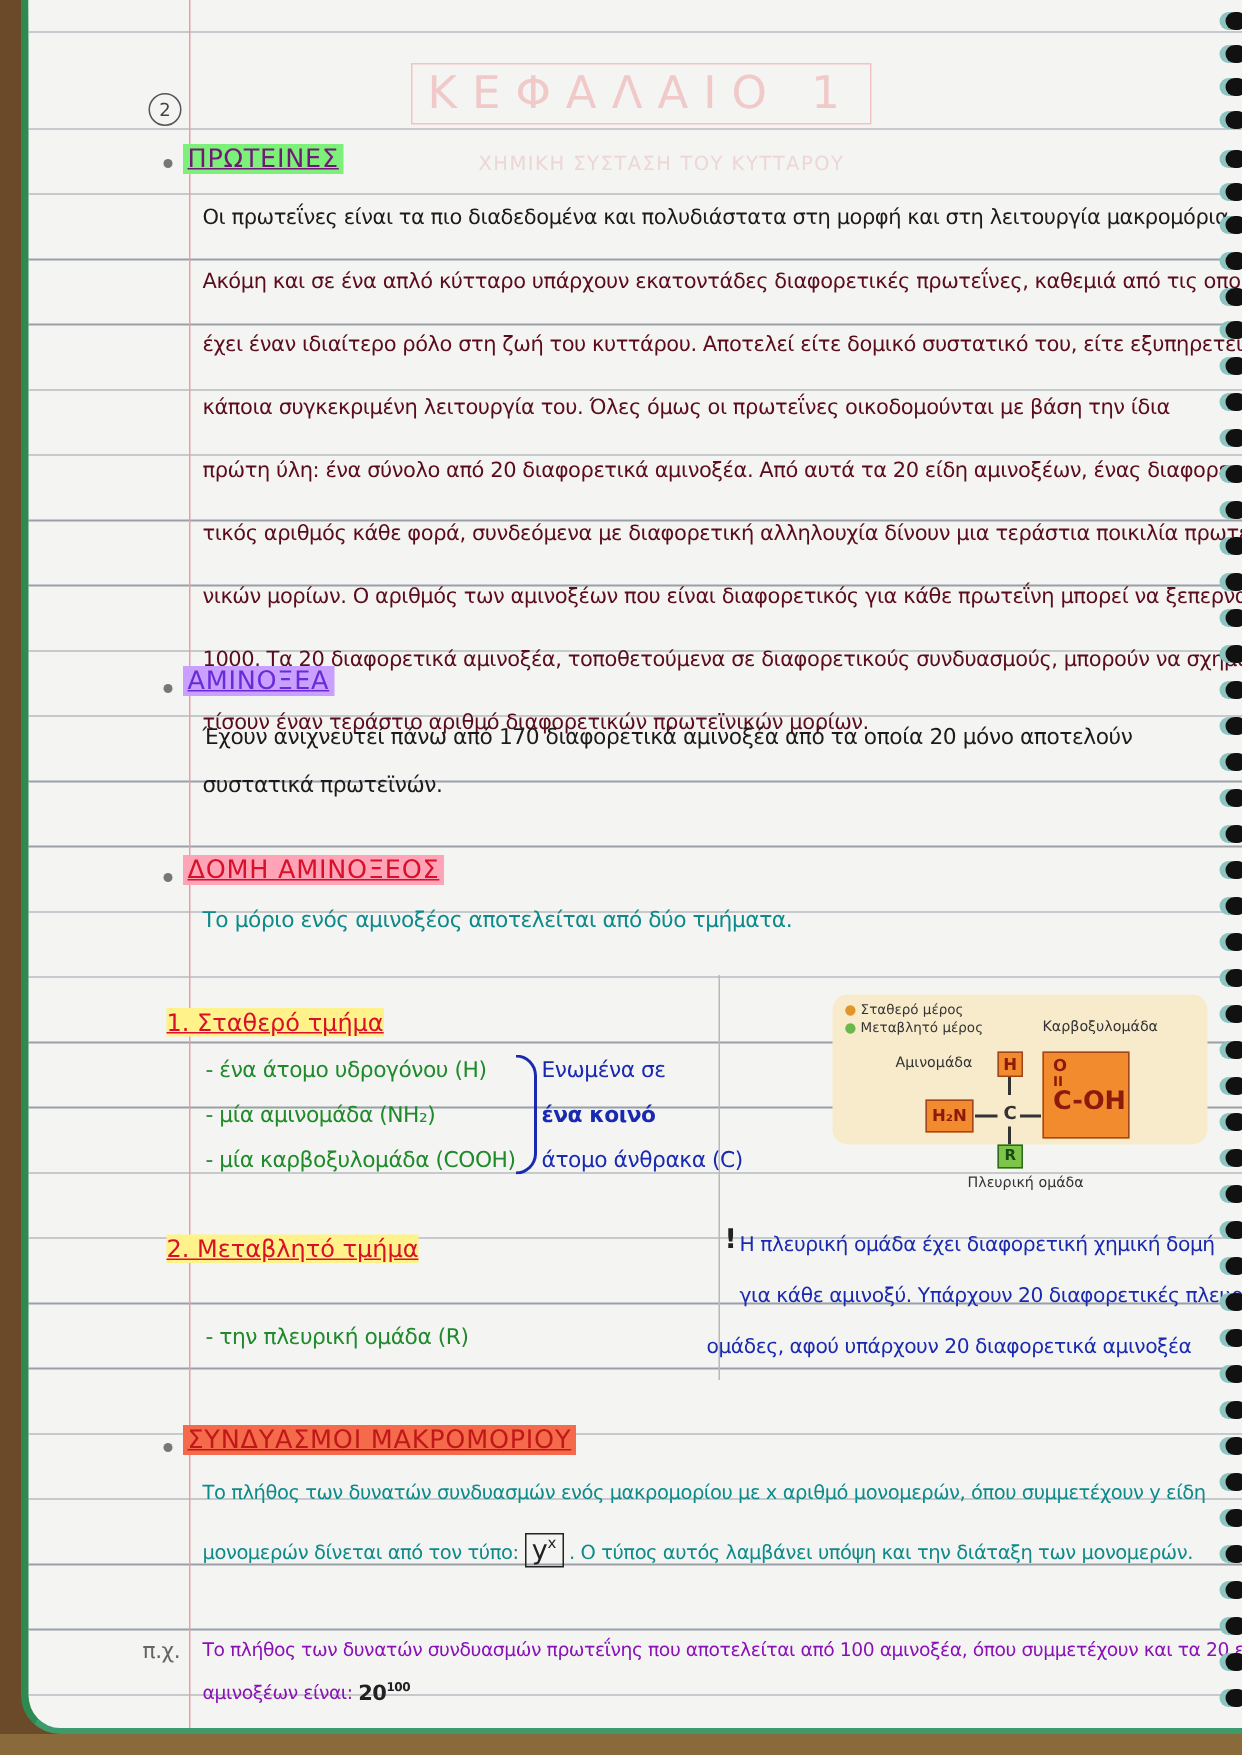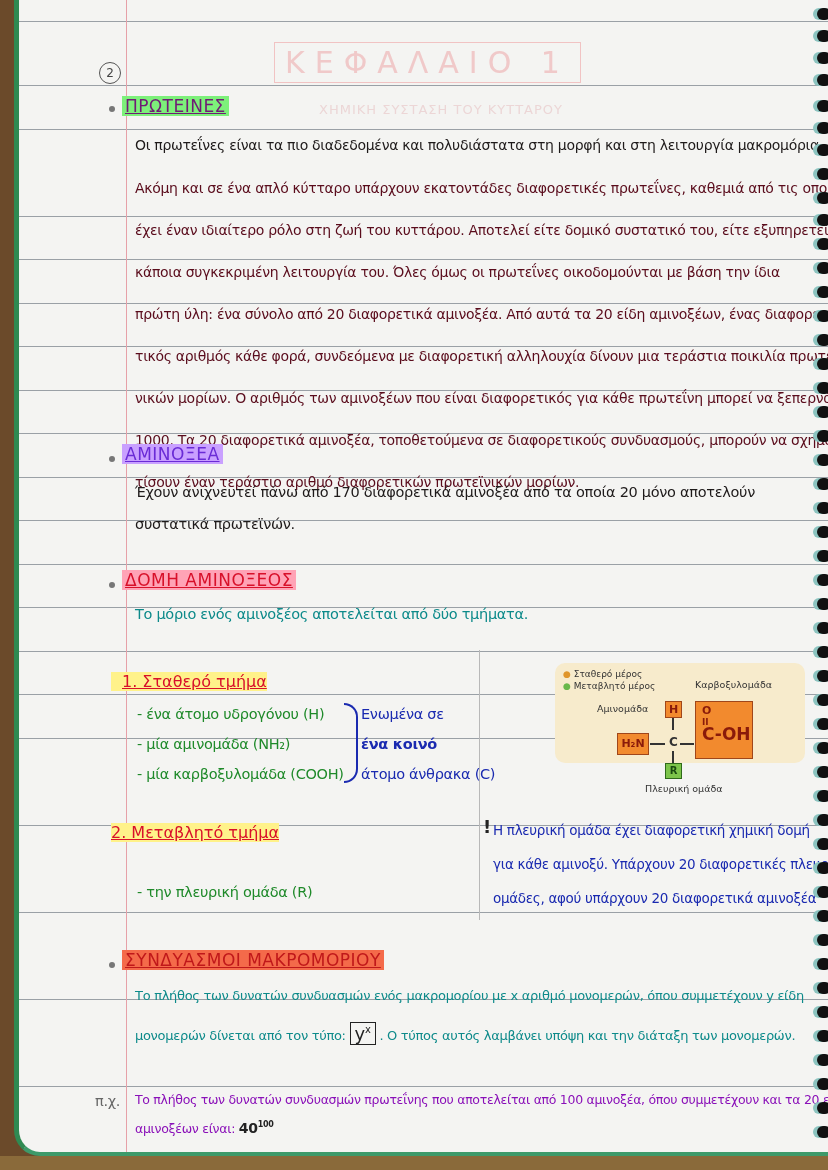--- a/index.html
+++ b/index.html
@@ -63,21 +63,21 @@
   <div class="abs h-title t-purple" style="left:103px;top:444px;">ΑΜΙΝΟΞΕΑ</div>
   <div class="abs hand black" style="left:116px;top:484px;">Έχουν ανιχνευτεί πάνω από 170 διαφορετικά αμινοξέα από τα οποία 20 μόνο αποτελούν</div>
   <div class="abs hand black" style="left:116px;top:516px;">συστατικά πρωτεϊνών.</div>
 
   <div class="abs bullet" style="left:90px;top:582px;"></div>
   <div class="abs h-title t-red" style="left:103px;top:570px;">ΔΟΜΗ ΑΜΙΝΟΞΕΟΣ</div>
   <div class="abs hand teal" style="left:116px;top:606px;">Το μόριο ενός αμινοξέος αποτελείται από δύο τμήματα.</div>
 
   <div class="vline" style="left:460px;top:650px;height:270px;"></div>
 
-  <div class="abs sub-title hl-yellow" style="left:92px;top:672px;color:#d8102a;padding-left:11px;">1. Σταθερό τμήμα</div>
+  <div class="abs sub-title hl-yellow" style="left:92px;top:672px;color:#d8102a;">1. Σταθερό τμήμα</div>
   <div class="abs hand green" style="left:118px;top:706px;">- ένα άτομο υδρογόνου (H)</div>
   <div class="abs hand green" style="left:118px;top:736px;">- μία αμινομάδα (NH₂)</div>
   <div class="abs hand green" style="left:118px;top:766px;">- μία καρβοξυλομάδα (COOH)</div>
   <div class="brace"></div>
   <div class="abs hand blue" style="left:342px;top:706px;">Ενωμένα σε</div>
   <div class="abs hand blue" style="left:342px;top:736px;font-weight:bold;">ένα κοινό</div>
   <div class="abs hand blue" style="left:342px;top:766px;">άτομο άνθρακα (C)</div>
 
   <div class="diagram">
     <div class="abs" style="left:8px;top:6px;"><span style="color:#e0962a;">●</span> <span>Σταθερό μέρος</span></div>
@@ -99,36 +99,36 @@
     <div class="gbox" style="left:110px;top:100px;width:15px;height:14px;font-size:10px;line-height:14px;">R</div>
     <div class="abs" style="left:90px;top:120px;font-size:9.5px;">Πλευρική ομάδα</div>
   </div>
 
   <div class="abs sub-title hl-yellow" style="left:92px;top:823px;color:#d8102a;">2. Μεταβλητό τμήμα</div>
   <div class="abs hand green" style="left:118px;top:884px;text-align:center;">- την πλευρική ομάδα (R)</div>
 
   <div class="abs" style="left:464px;top:816px;font-size:18px;font-weight:bold;color:#222;">!</div>
   <div class="abs hand blue" style="left:474px;top:822px;font-size:13.5px;">Η πλευρική ομάδα έχει διαφορετική χημική δομή</div>
   <div class="abs hand blue" style="left:474px;top:856px;font-size:13.5px;">για κάθε αμινοξύ. Υπάρχουν 20 διαφορετικές πλευρικές</div>
-  <div class="abs hand blue" style="left:474px;top:890px;font-size:13.5px;">ομάδες, αφού υπάρχουν 20 διαφορετικά αμινοξέα</div>
+  <div class="abs hand blue" style="left:452px;top:890px;font-size:13.5px;">ομάδες, αφού υπάρχουν 20 διαφορετικά αμινοξέα</div>
 
   <div class="abs bullet" style="left:90px;top:962px;"></div>
   <div class="abs h-title t-orange" style="left:103px;top:950px;">ΣΥΝΔΥΑΣΜΟΙ ΜΑΚΡΟΜΟΡΙΟΥ</div>
   <div class="abs hand teal" style="left:116px;top:988px;font-size:13px;">Το πλήθος των δυνατών συνδυασμών ενός μακρομορίου με x αριθμό μονομερών, όπου συμμετέχουν y είδη</div>
   <div class="abs hand teal" style="left:116px;top:1022px;font-size:13px;">
     <span>μονομερών δίνεται από τον τύπο:</span>
     <span class="ybox"><span>y</span><sup style="font-size:10px;">x</sup></span>
     <span>. Ο τύπος αυτός λαμβάνει υπόψη και την διάταξη των μονομερών.</span>
   </div>
 
   <div class="abs hand" style="left:76px;top:1093px;color:#666;">π.χ.</div>
   <div class="abs hand purple" style="left:116px;top:1092px;font-size:12.5px;">Το πλήθος των δυνατών συνδυασμών πρωτεΐνης που αποτελείται από 100 αμινοξέα, όπου συμμετέχουν και τα 20 είδη</div>
   <div class="abs hand purple" style="left:116px;top:1120px;font-size:12.5px;">
     <span>αμινοξέων είναι:</span>
-    <b style="color:#222;font-size:14px;"><span>40</span><sup style="font-size:8px;">100</sup></b>
+    <b style="color:#222;font-size:14px;"><span>20</span><sup style="font-size:8px;">100</sup></b>
   </div>
 
   <div class="spiral">
     <div class="ring" style="top:8px;"></div>
       <div class="ring" style="top:30px;"></div>
       <div class="ring" style="top:52px;"></div>
     <div class="ring" style="top:74px;"></div>
       <div class="ring" style="top:100px;"></div>
       <div class="ring" style="top:122px;"></div>
     <div class="ring" style="top:144px;"></div>

